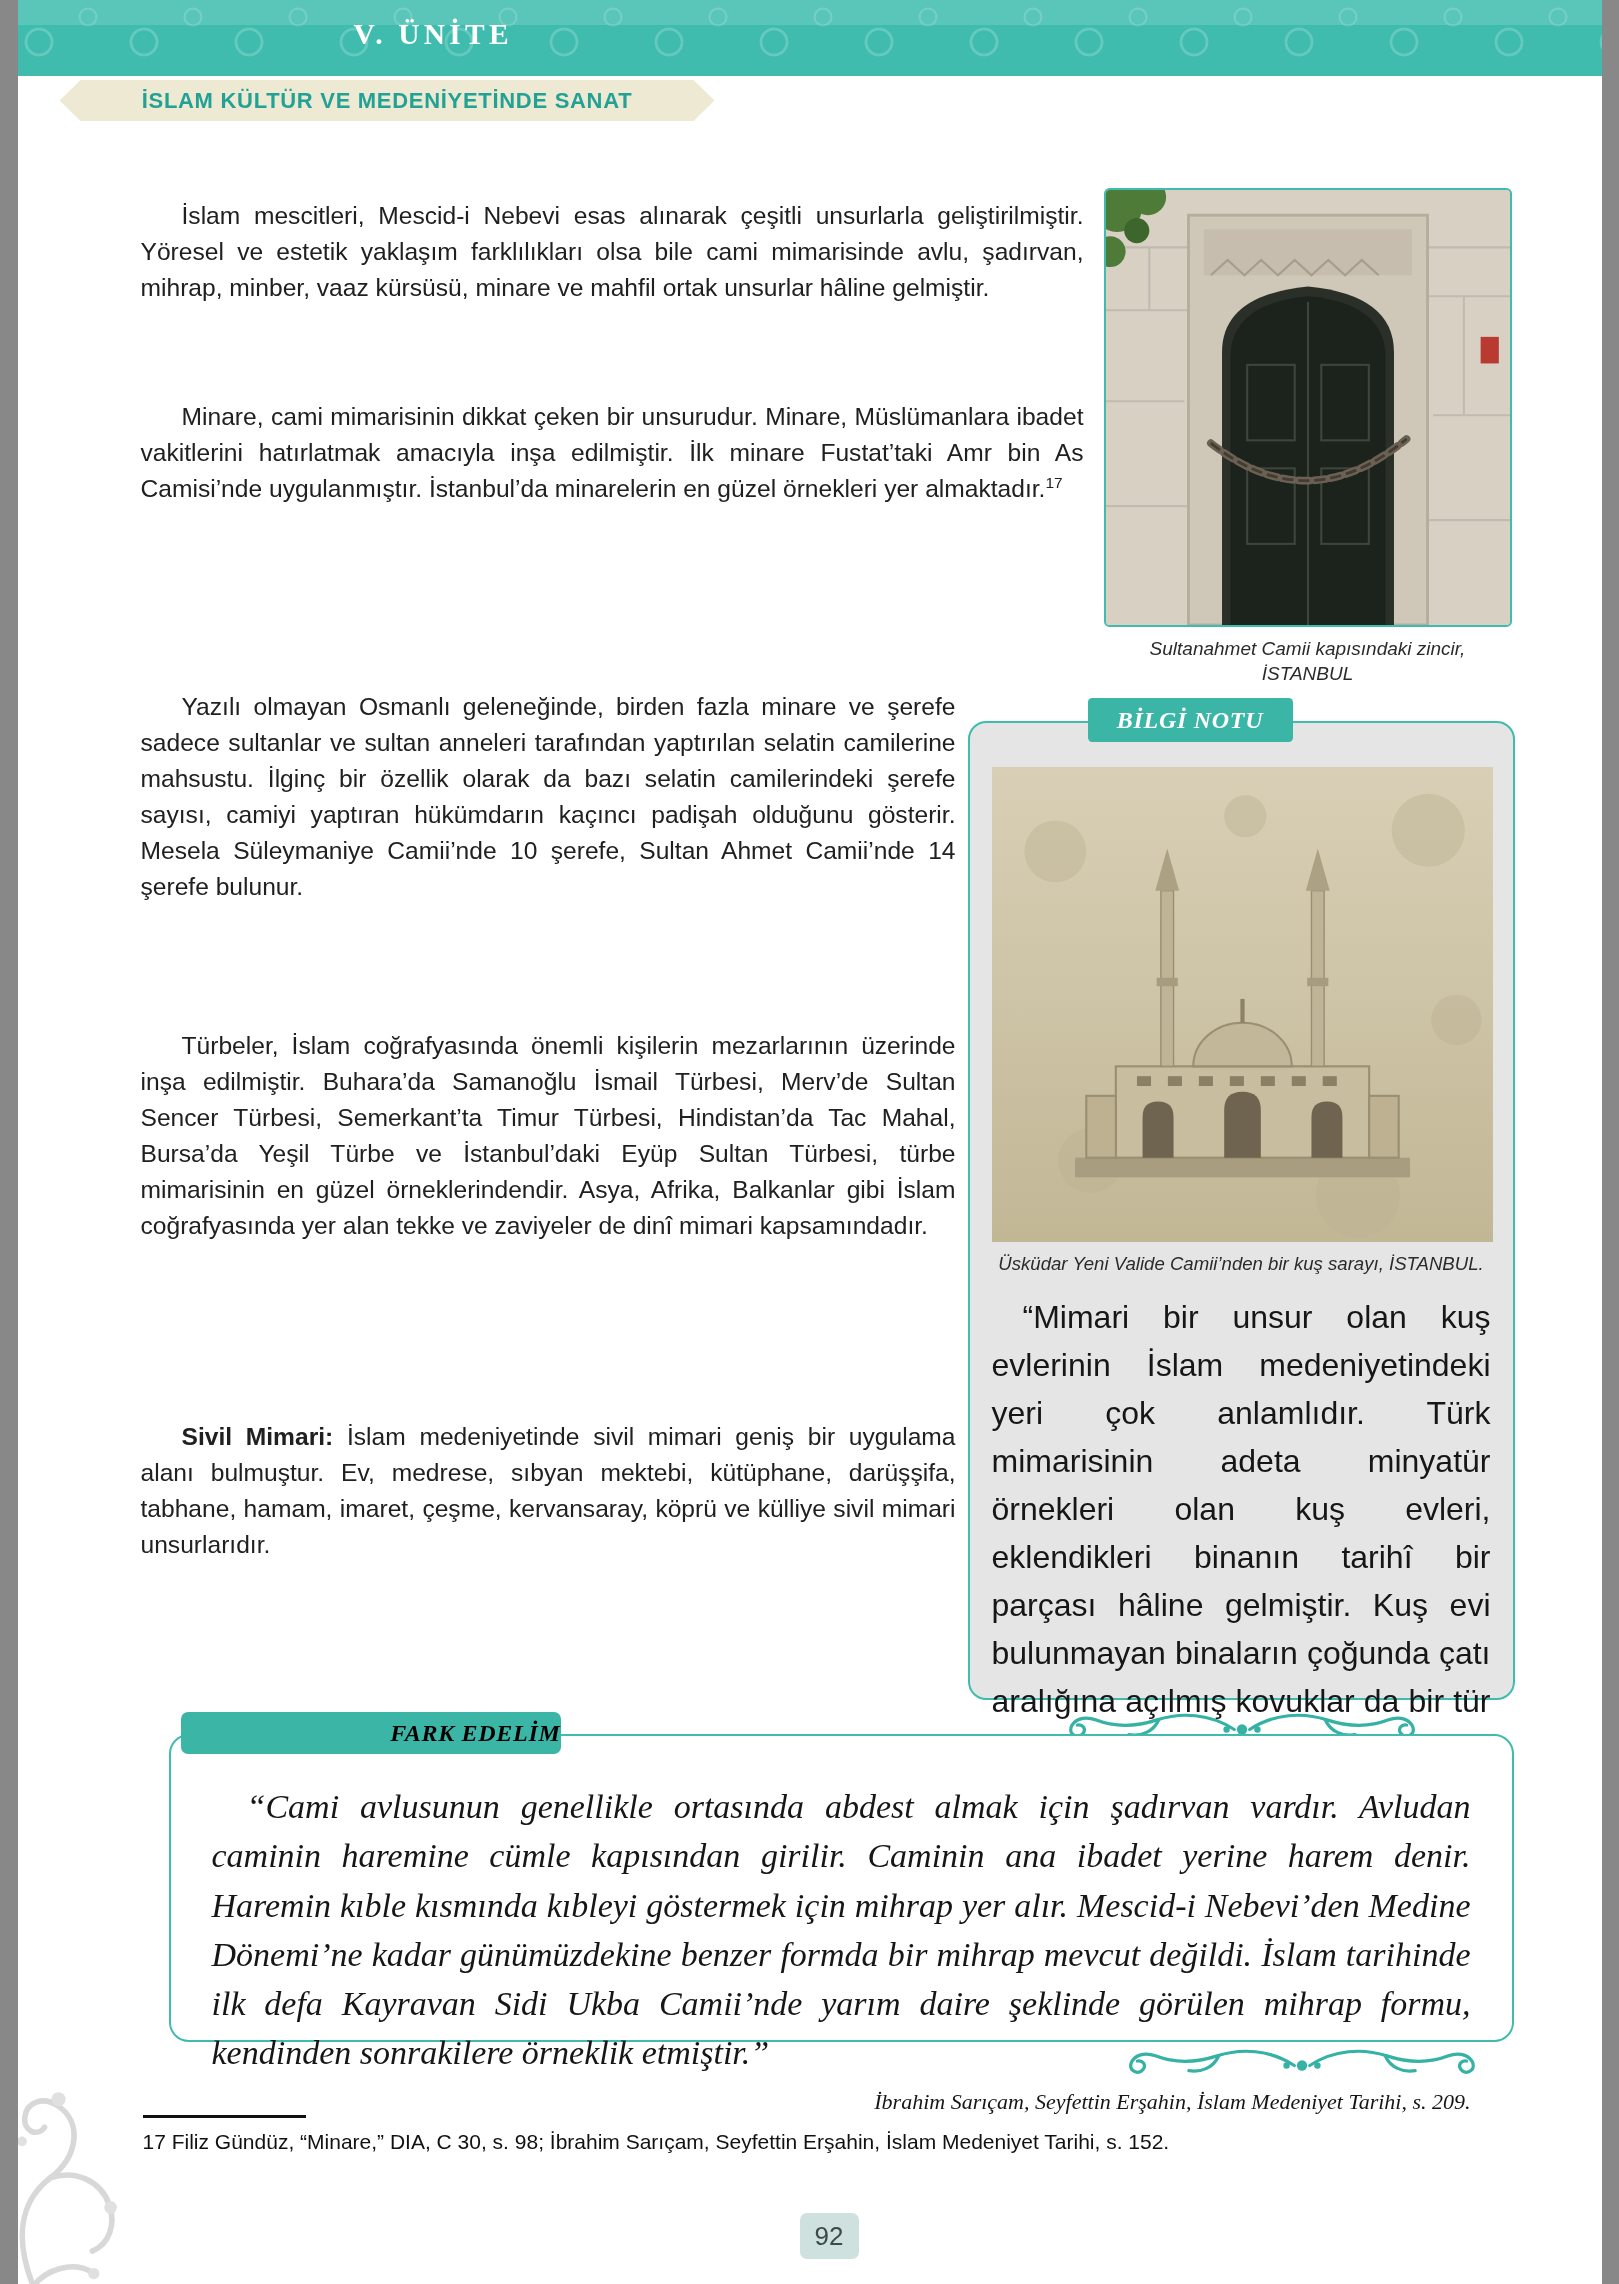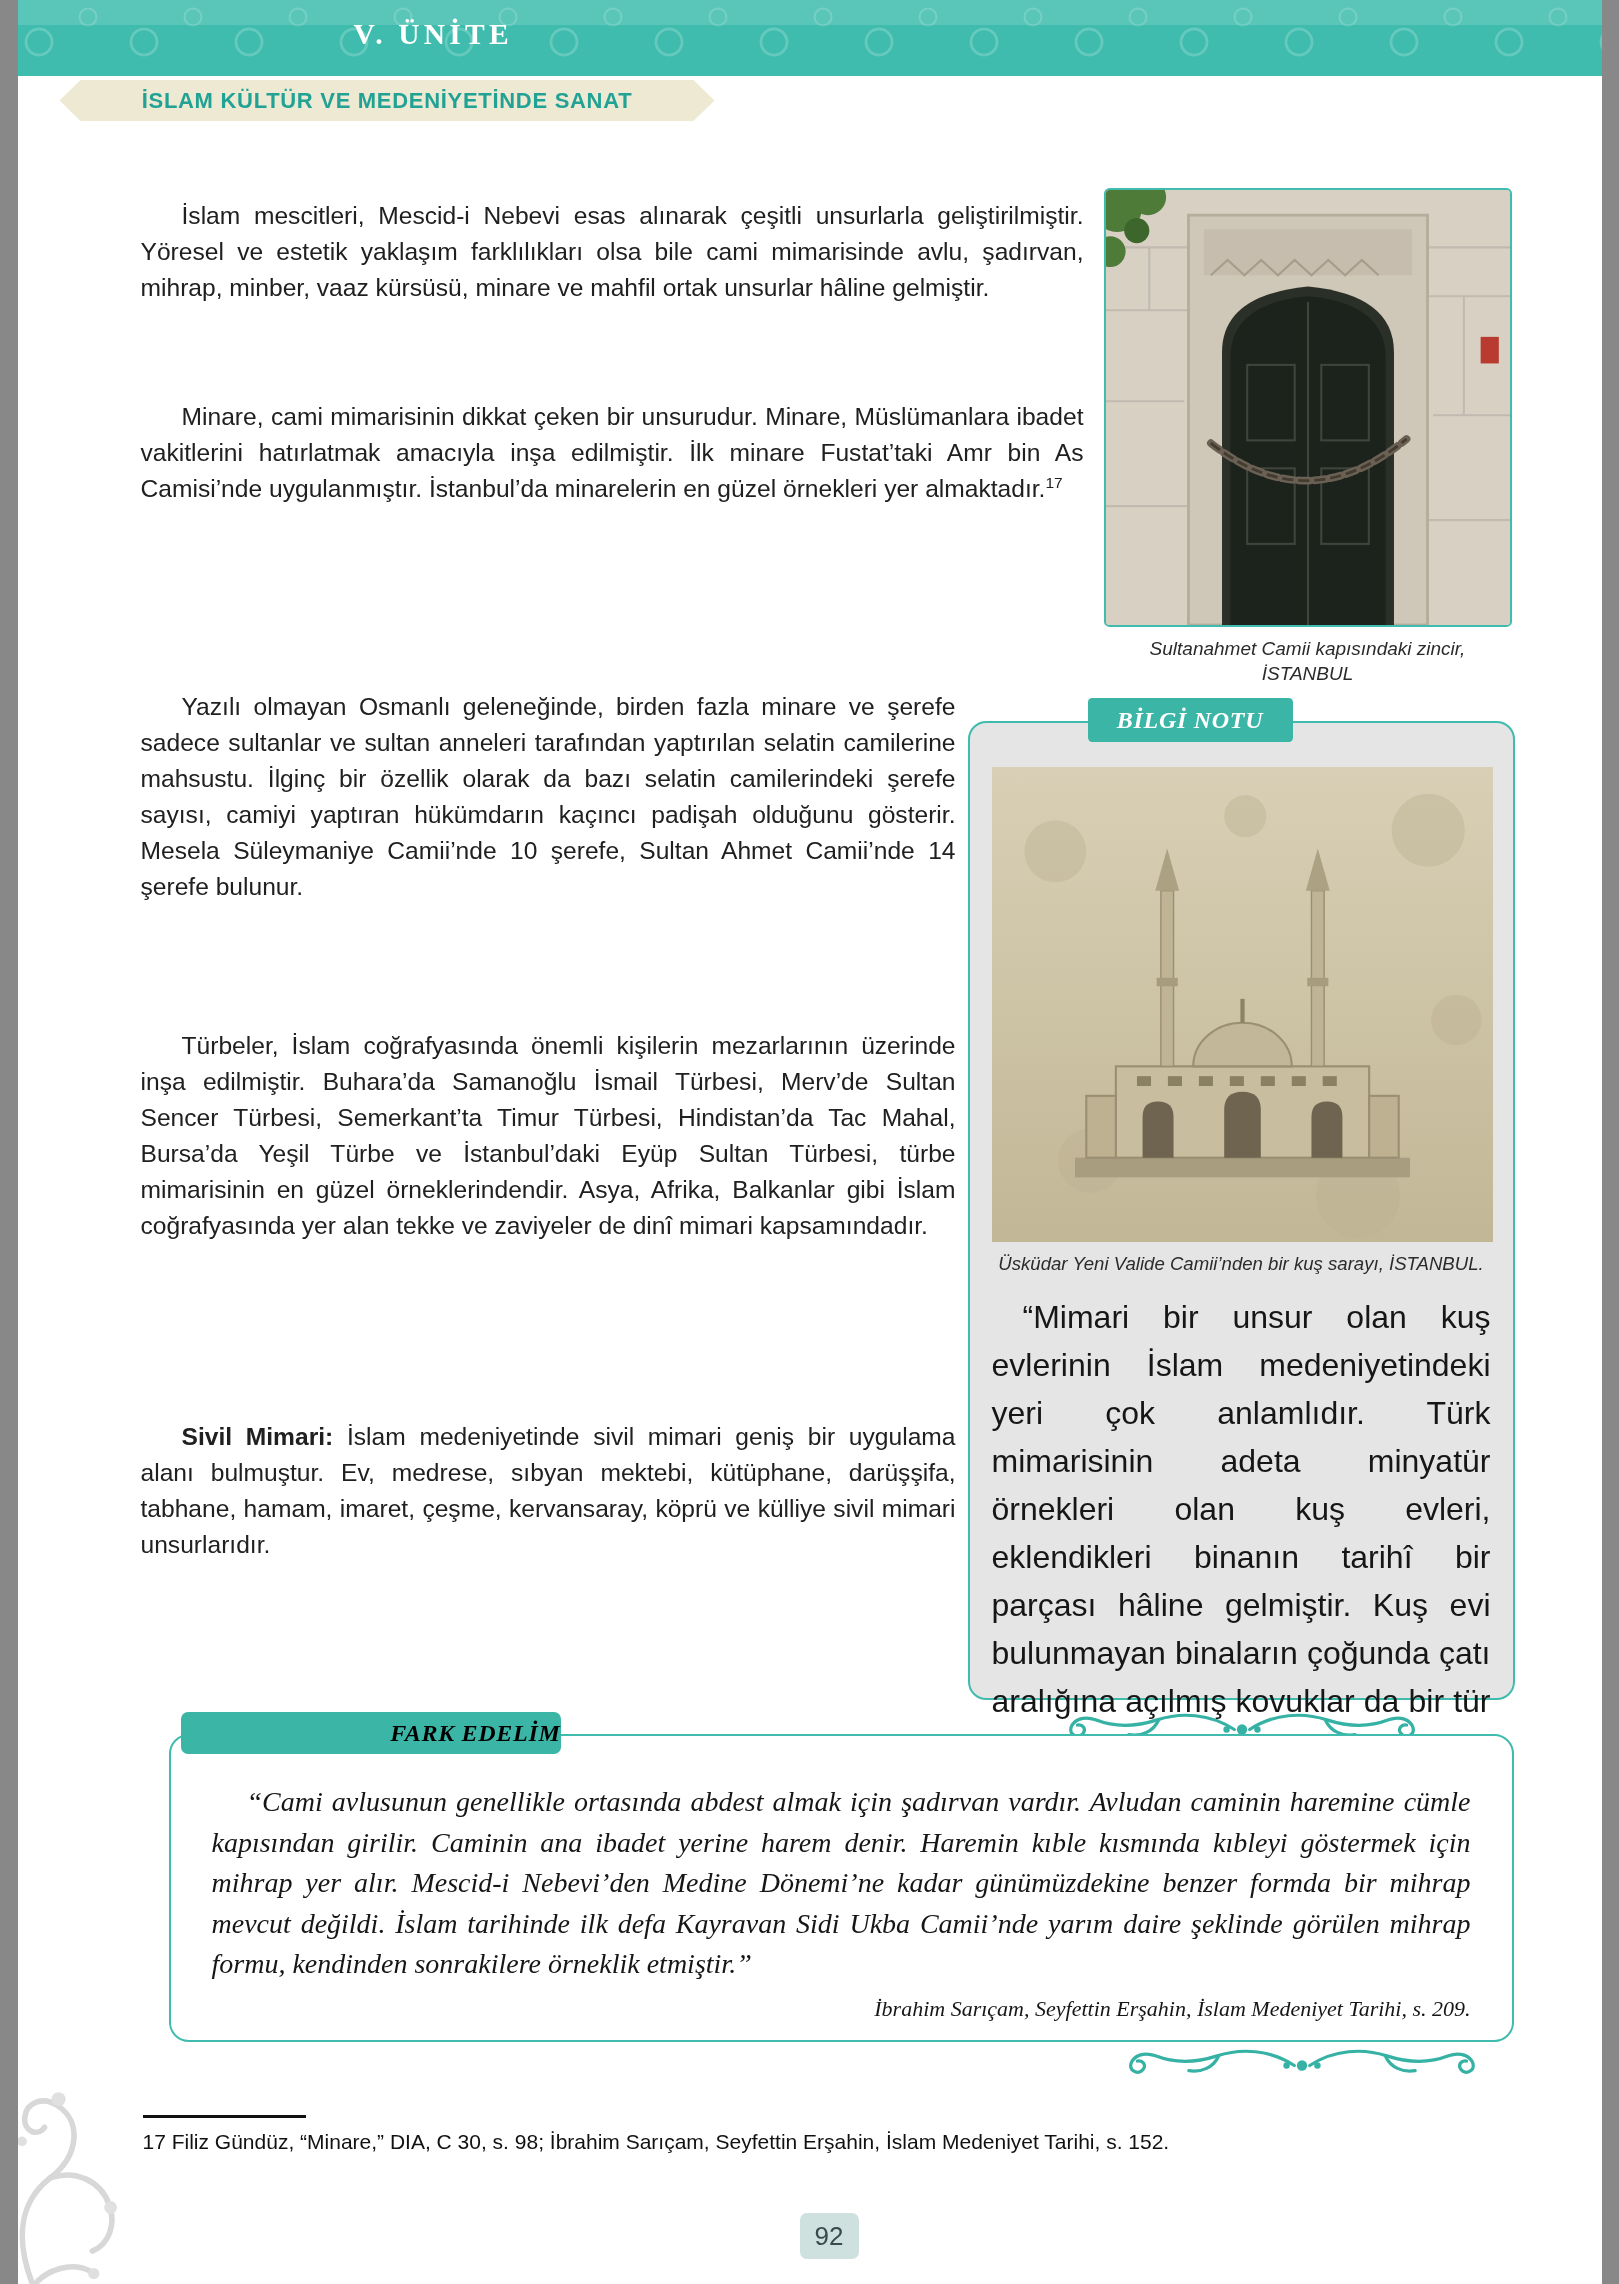--- a/index.html
+++ b/index.html
@@ -94,21 +94,21 @@
     color:#000000; font-family:"Liberation Serif", serif;
     font-style:italic; font-weight:bold; font-size:24px; letter-spacing:0.7px;
   }
   .fark-box {
     position:absolute; top:1734px; left:151px; width:1345px; height:308px;
     border:2.1px solid #3fbcae; border-radius:19.7px; background:#fff;
     padding:46px 41px 8.4px 41px; z-index:2;
   }
   .fark-quote {
     font-family:"Liberation Serif", serif; font-style:italic;
-    font-size:28px; line-height:1.45; text-align:justify; text-indent:35px; color:#161616;
+    font-size:34px; line-height:1.45; text-align:justify; text-indent:35px; color:#161616;
   }
   .fark-attrib {
     margin-top:11.2px; text-align:right; font-style:italic;
     font-family:"Liberation Serif", serif; font-size:22px; color:#161616;
   }
 
   
   .flourish { position:absolute; width:436px; height:45px; z-index:1; }
   .flourish-note { top:1707px; left:1006px; }
   .flourish-fark { top:2043px; left:1066px; }

